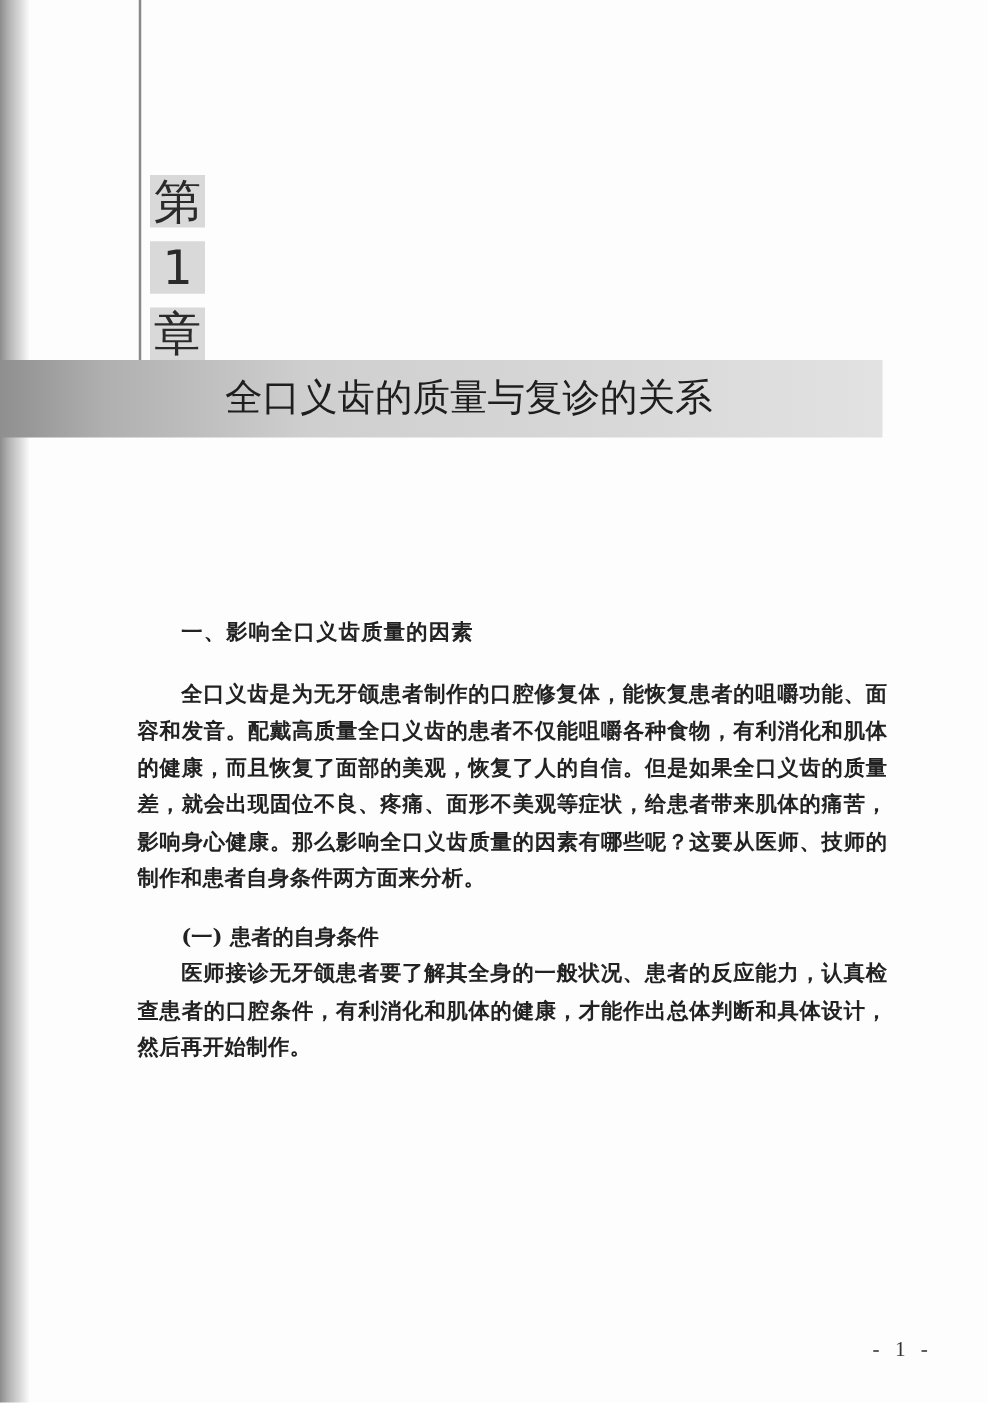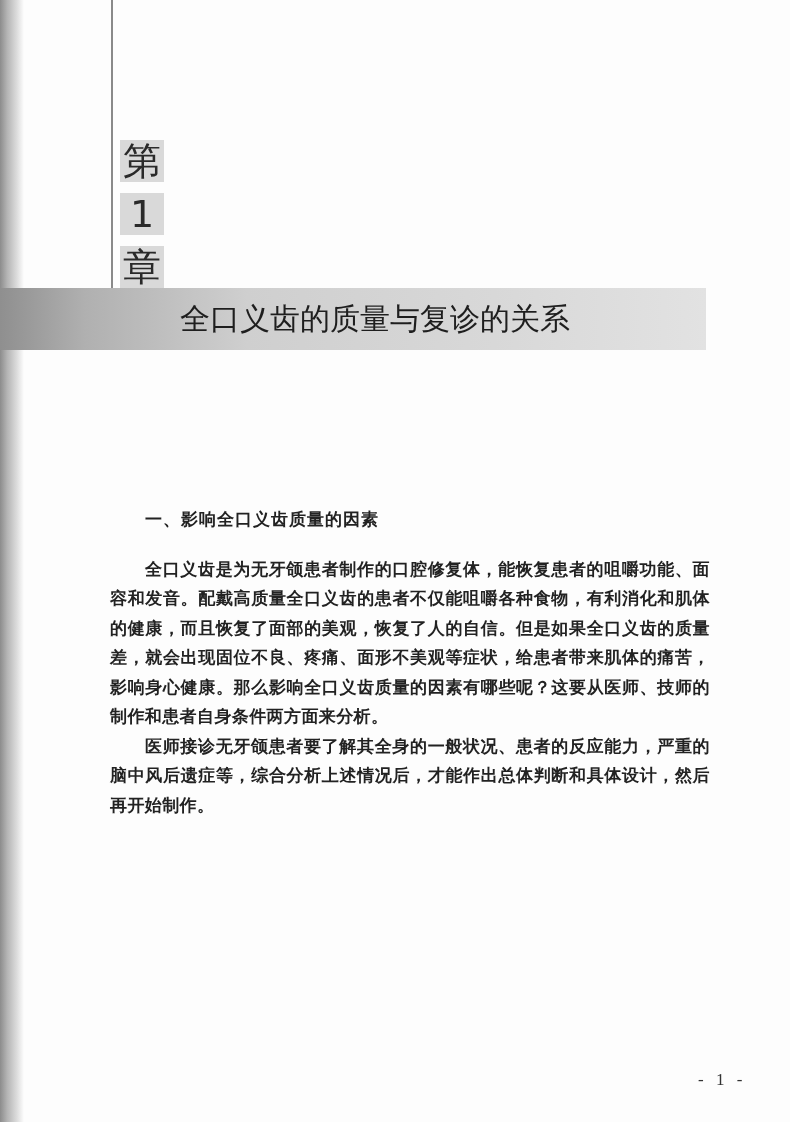--- a/index.html
+++ b/index.html
@@ -30,21 +30,21 @@
     background:linear-gradient(to right,#8f8f8f 0%,#b0b0b0 12%,#cfcfcf 35%,#d8d8d8 70%,#e2e2e2 100%);
   }
   .title-text {
     position:absolute; left:0; right:0; top:0; height:62px;
     text-align:center; line-height:62px;
     font-family:"DejaVu Sans","Liberation Sans",sans-serif;
     font-size:30px; color:#1e1e1e; letter-spacing:0px;
     padding-left:44px;
   }
   .content {
-    position:absolute; left:110px; top:505px; width:600px;
+    position:absolute; left:110px; top:492px; width:600px;
     font-size:17px; line-height:29.5px;
   }
   .section-heading {
     font-family:"DejaVu Sans","Liberation Sans",sans-serif;
     font-weight:bold; font-size:17px; margin:0 0 20px 35px; letter-spacing:1px;
   }
   .para { margin:0; text-indent:35px; text-align:justify; letter-spacing:0.4px;font-weight:bold; }
   .sub-heading {
     font-weight:bold; margin:17px 0 0 35px; font-size:17px;
   }
@@ -66,16 +66,17 @@
   <span class="chapter-char">章</span>
 </div>
 
 <div class="title-band">
   <div class="title-text">全口义齿的质量与复诊的关系</div>
 </div>
 
 <div class="content">
   <h2 class="section-heading">一、影响全口义齿质量的因素</h2>
   <p class="para">全口义齿是为无牙颌患者制作的口腔修复体，能恢复患者的咀嚼功能、面容和发音。配戴高质量全口义齿的患者不仅能咀嚼各种食物，有利消化和肌体的健康，而且恢复了面部的美观，恢复了人的自信。但是如果全口义齿的质量差，就会出现固位不良、疼痛、面形不美观等症状，给患者带来肌体的痛苦，影响身心健康。那么影响全口义齿质量的因素有哪些呢？这要从医师、技师的制作和患者自身条件两方面来分析。</p>
-  <p class="para">医师接诊无牙颌患者要了解其全身的一般状况、患者的反应能力，严重的脑中风后遗症等，综合分析上述情况后，才能作出总体判断和具体设计，然后再开始制作。</p>
+  <div class="sub-heading">(一) 患者的自身条件</div>
+  <p class="para">医师接诊无牙颌患者要了解其全身的一般状况、患者的反应能力，认真检查患者的口腔条件，有利消化和肌体的健康，才能作出总体判断和具体设计，然后再开始制作。</p>
 </div>
 
 <div class="page-number">- 1 -</div>
 
 </body></html>

